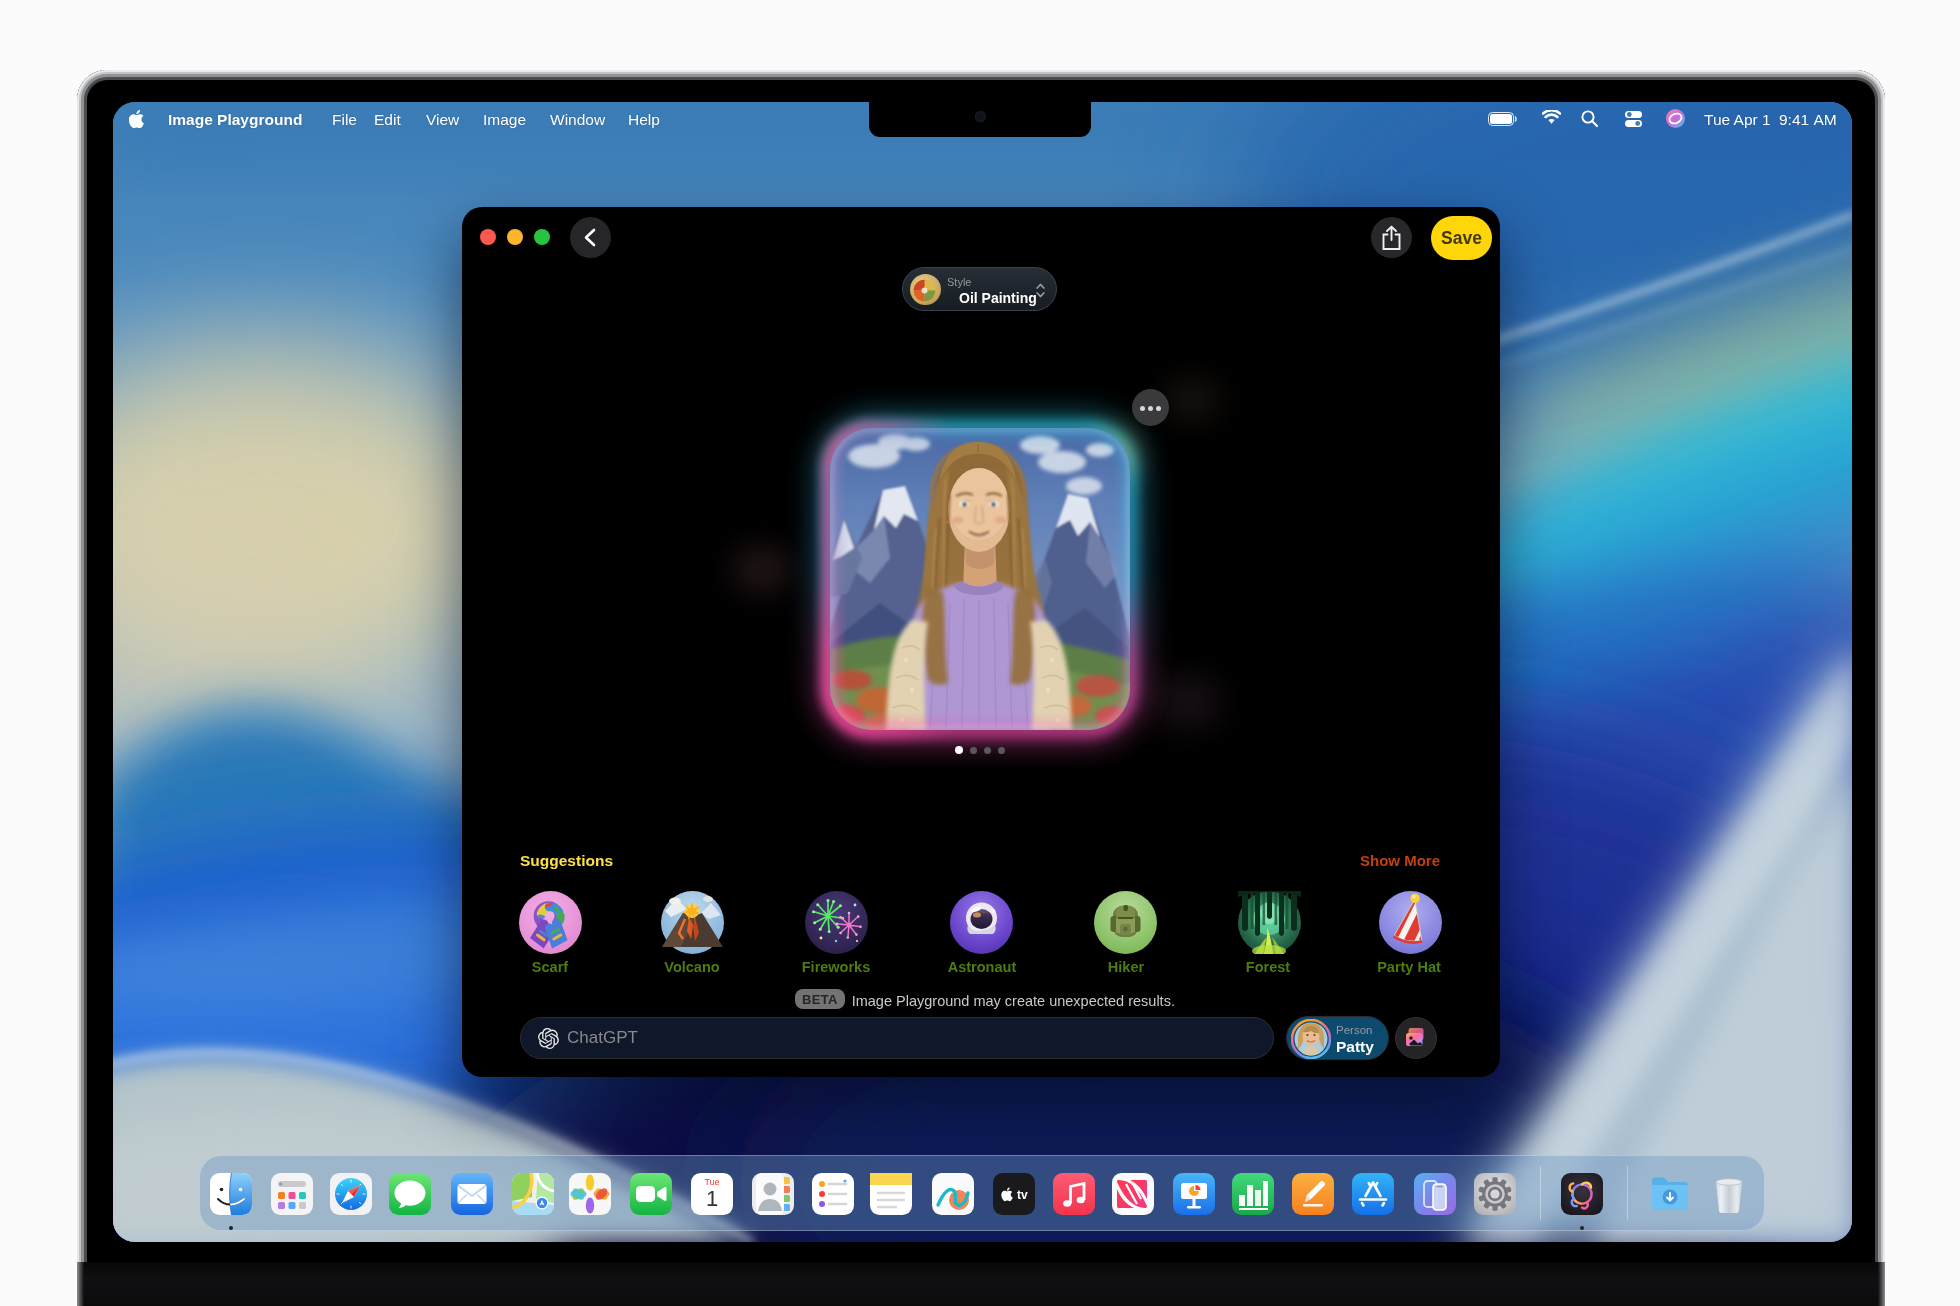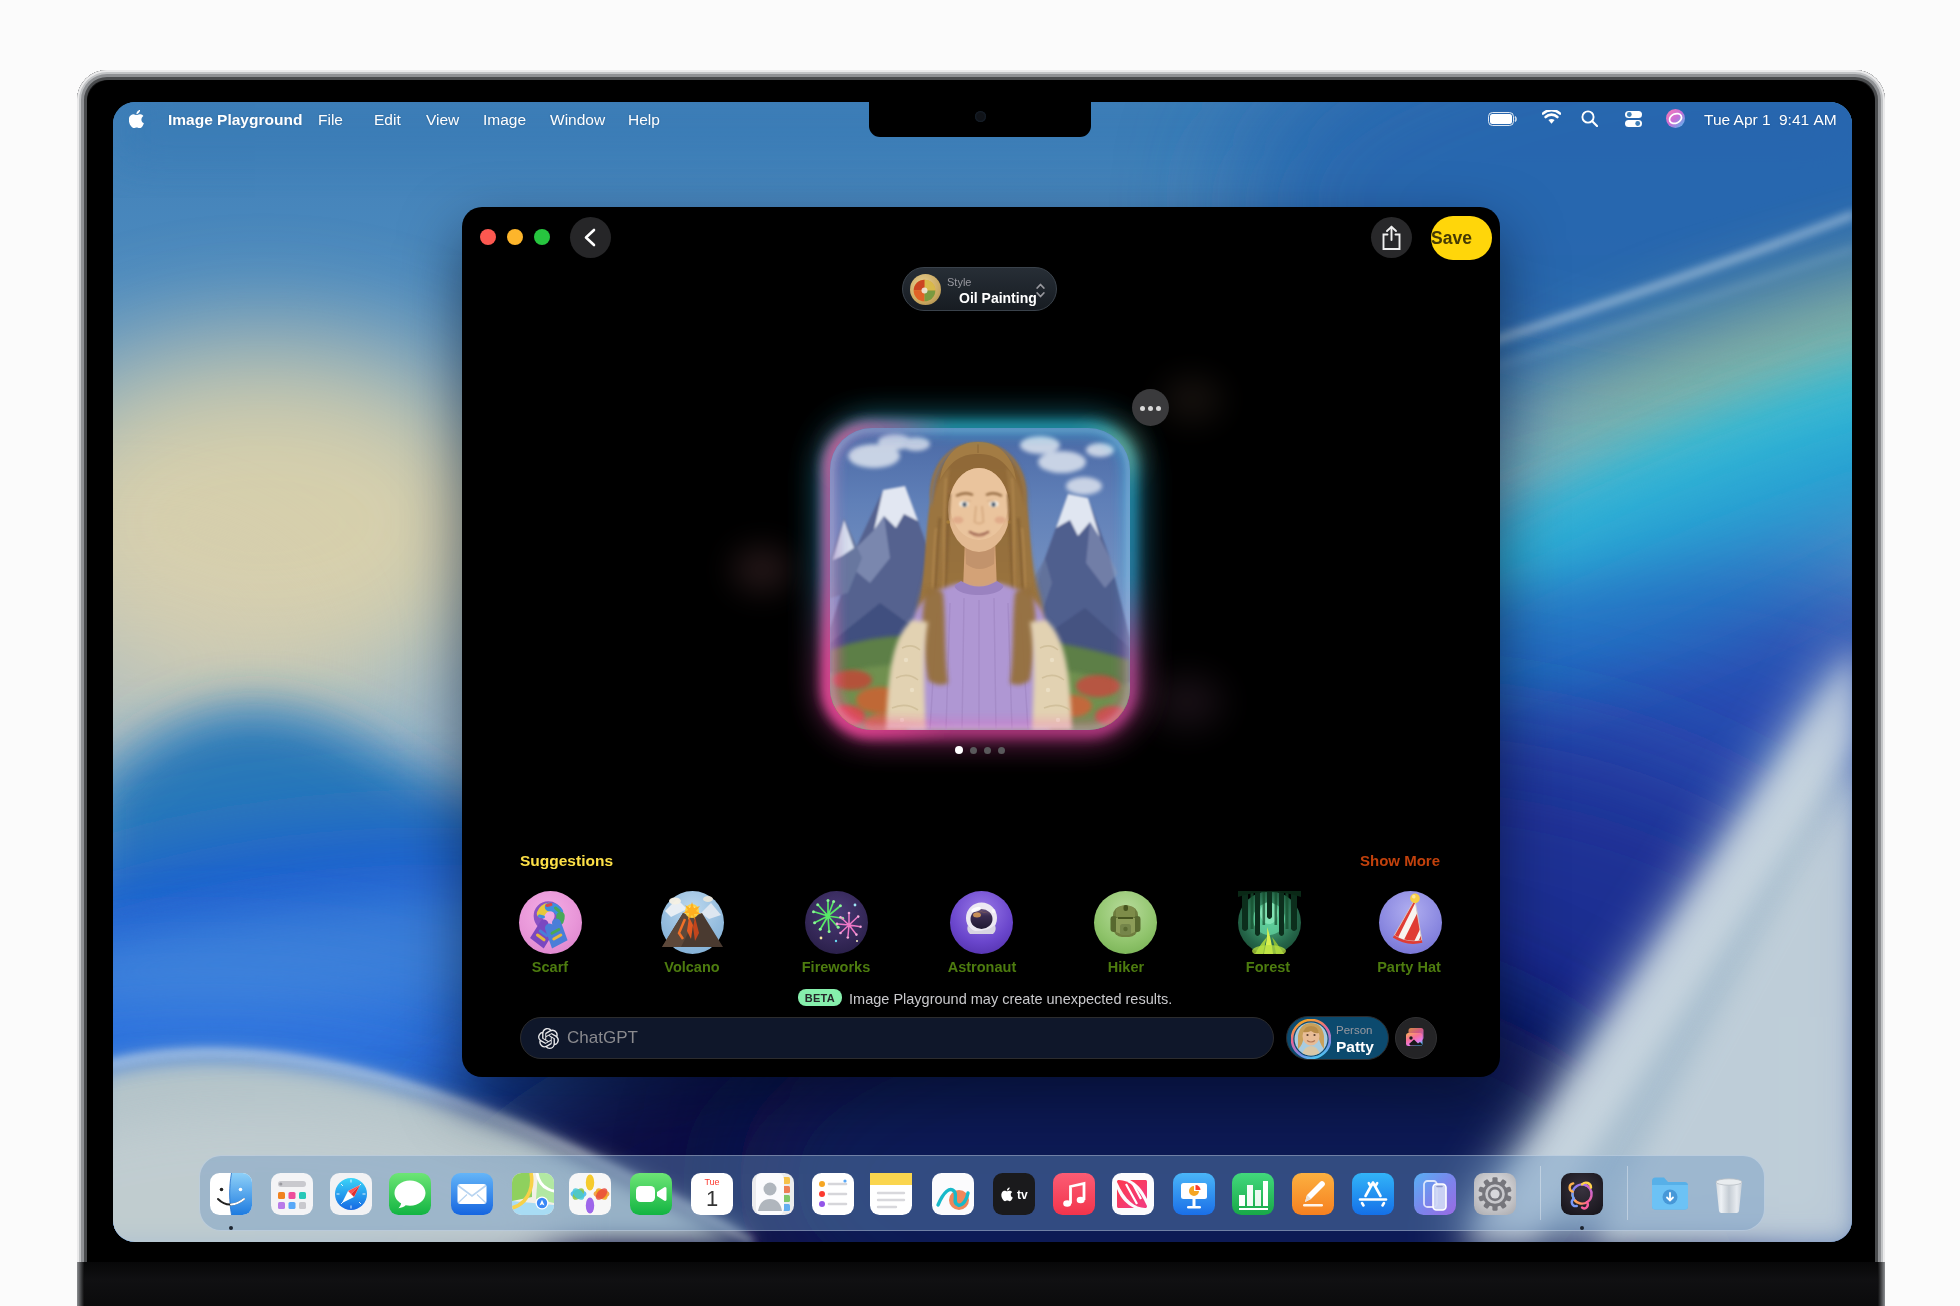--- a/index.html
+++ b/index.html
@@ -37,40 +37,40 @@
   #win { position:absolute; left:349px; top:105px; width:1038px; height:870px;
     background:#000; border-radius:20px; box-shadow:0 25px 60px rgba(0,10,30,.55);
     overflow:hidden; }
   .tl { position:absolute; top:22px; width:16px; height:16px; border-radius:50%; }
   #win .backbtn { position:absolute; left:108px; top:10px; width:41px; height:41px;
     border-radius:50%; background:#262628; }
   #win .sharebtn { position:absolute; left:909px; top:10px; width:41px; height:41px;
     border-radius:50%; background:#28282a; }
   #win .savebtn { position:absolute; left:969px; top:9px; width:61px; height:44px;
     border-radius:22px; background:#ffd60a; color:#453a04; font-weight:bold; font-size:17.5px;
-    text-align:left; line-height:44px; }
+    text-align:center; line-height:44px; }
   
   #stylepill { position:absolute; left:440px; top:60px; width:155px; height:44px;
     border-radius:22px; background:linear-gradient(180deg,#272e36,#171c22);
     border:1px solid #3a424b; }
   
   .pdot { position:absolute; border-radius:50%; }
   #card { position:absolute; left:368px; top:221px; width:300px; height:302px; }
   
   .sug { position:absolute; top:684px; width:63px; height:63px; border-radius:50%; }
   .suglbl { position:absolute; top:752px; color:#4d7c0f; font-size:14.5px; text-align:center;
     width:120px;font-weight:bold; }
   #sugtitle { position:absolute; left:58px; top:645px; color:#fde047; font-weight:bold;
     font-size:15.5px; }
   #showmore { position:absolute; right:60px; top:645px; color:#c2410c; font-weight:bold;
     font-size:15px; }
   
   #betarow { position:absolute; left:0; top:782px; width:1038px; text-align:center;
     color:#c9c9cc; font-size:14.5px; }
-  #betapill { display:inline-block; background:#86efac; color:#26262a; font-size:11px;
+  #betapill { display:inline-block; background:#737373; color:#26262a; font-size:13px;
     font-weight:bold; border-radius:8px; padding:3px 7px 2px; vertical-align:2px;
     letter-spacing:.3px; margin-right:7px;margin-left:8px; }
   
   #prompt { position:absolute; left:58px; top:810px; width:754px; height:42px;
     border-radius:21px; background:#0f172a; border:1px solid #2c2c2e; }
   #prompt .ptxt { position:absolute; left:46px; top:10px; color:#8a8a8e; font-size:17px; }
   #personpill { position:absolute; left:824px; top:809px; width:103px; height:44px;
     border-radius:22px; background:#0c4a6e; border:1px solid #2c2c2e; }
   #photobtn { position:absolute; left:933px; top:810px; width:42px; height:42px;
     border-radius:50%; background:#242426; border:1px solid #323234; }
@@ -154,21 +154,21 @@
     <path d="M-20,970 C170,915 400,1010 640,1140 L-20,1140 Z" fill="#b4c4c9" filter="url(#b12)"></path>
     <path d="M-20,966 C170,911 400,1006 640,1140" stroke="#eef4f4" stroke-width="4" fill="none" opacity=".9" filter="url(#b5)"></path>
     <ellipse cx="150" cy="1120" rx="300" ry="110" fill="#c2ced1" opacity=".85" filter="url(#b25)"></ellipse>
   </svg>
   <div id="menubar">
     <svg class="mi" style="left:16px;top:8px" width="15" height="18" viewBox="0 0 15 18">
       <path fill="#fff" d="M12.4,9.5c0-2.3,1.9-3.4,2-3.5c-1.1-1.6-2.8-1.8-3.4-1.8c-1.4-0.1-2.8,0.8-3.5,0.8 c-0.7,0-1.9-0.8-3.1-0.8C2.9,4.3,1.4,5.2,0.6,6.6c-1.6,2.8-0.4,6.9,1.2,9.2c0.8,1.1,1.7,2.3,2.9,2.3c1.2,0,1.6-0.7,3-0.7 c1.4,0,1.8,0.7,3.1,0.7c1.3,0,2.1-1.1,2.8-2.2c0.9-1.3,1.3-2.5,1.3-2.6C14.9,13.2,12.4,12.3,12.4,9.5z"></path>
       <path fill="#fff" d="M10.1,2.6C10.7,1.8,11.2,0.8,11,0c-0.9,0-2,0.6-2.6,1.4C7.8,2.1,7.3,3.2,7.5,4.2C8.5,4.3,9.5,3.4,10.1,2.6z"></path>
     </svg>
     <div class="mi" style="left:55px;font-weight:bold">Image Playground</div>
-    <div class="mi" style="left:205px">File</div>
+    <div class="mi" style="left:219px">File</div>
     <div class="mi" style="left:261px">Edit</div>
     <div class="mi" style="left:313px">View</div>
     <div class="mi" style="left:370px">Image</div>
     <div class="mi" style="left:437px">Window</div>
     <div class="mi" style="left:515px">Help</div>
     <svg class="mi" style="left:1375px;top:10px" width="29" height="14" viewBox="0 0 29 14">
       <rect x="0.5" y="0.5" width="25" height="13" rx="4" fill="none" stroke="rgba(255,255,255,.85)"></rect>
       <rect x="2" y="2" width="22" height="10" rx="2.5" fill="#fff"></rect>
       <path d="M27,4.5 a3.5,3.5 0 0 1 0,5" stroke="rgba(255,255,255,.8)" fill="none" stroke-width="1.6"></path>
     </svg>

